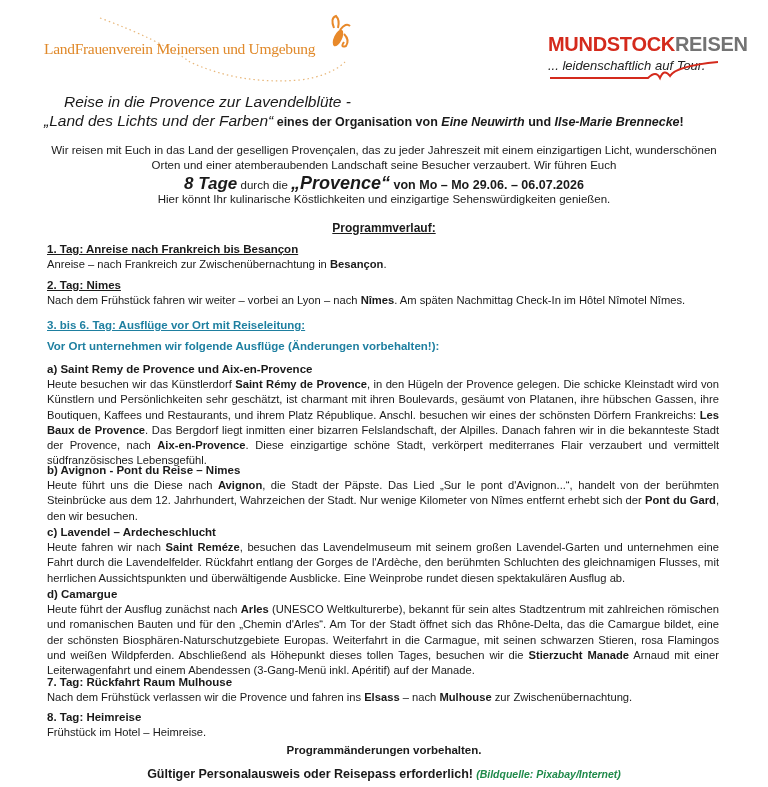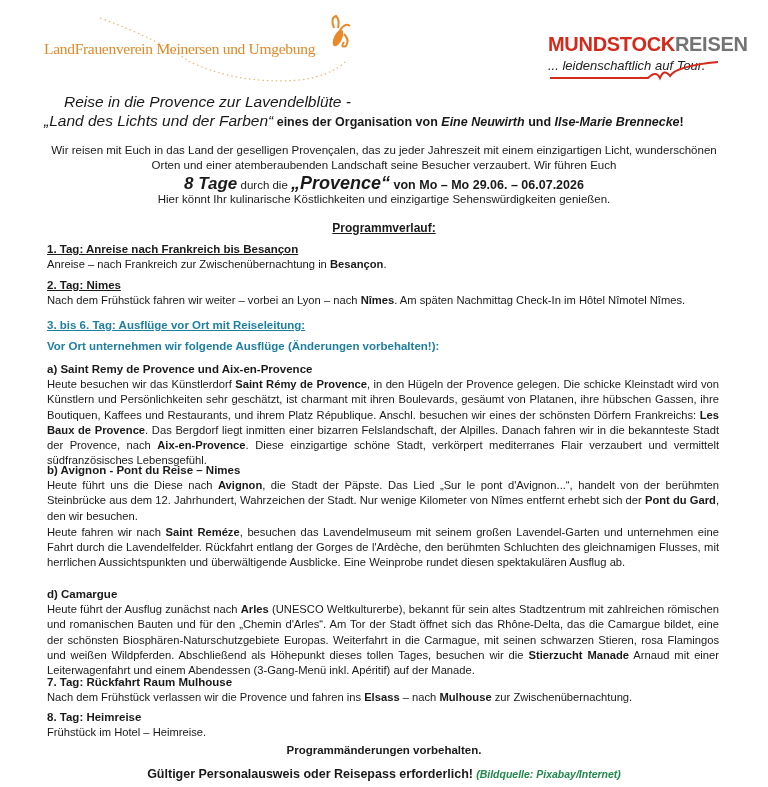--- a/index.html
+++ b/index.html
@@ -85,20 +85,21 @@
   <div class="h">a) Saint Remy de Provence und Aix-en-Provence</div>
   <div><span>Heute besuchen wir das Künstlerdorf </span><span class="b">Saint Rémy de Provence</span><span>, in den Hügeln der Provence gelegen. Die schicke Kleinstadt wird von Künstlern und Persönlichkeiten sehr geschätzt, ist charmant mit ihren Boulevards, gesäumt von Platanen, ihre hübschen Gassen, ihre Boutiquen, Kaffees und Restaurants, und ihrem Platz République. Anschl. besuchen wir eines der schönsten Dörfern Frankreichs: </span><span class="b">Les Baux de Provence</span><span>. Das Bergdorf liegt inmitten einer bizarren Felslandschaft, der Alpilles. Danach fahren wir in die bekannteste Stadt der Provence, nach </span><span class="b">Aix-en-Provence</span><span>. Diese einzigartige schöne Stadt, verkörpert mediterranes Flair verzaubert und vermittelt südfranzösisches Lebensgefühl.</span></div>
 </div>
 
 <div class="sec" style="top:463px">
   <div class="h">b) Avignon - Pont du Reise – Nimes</div>
   <div><span>Heute führt uns die Diese nach </span><span class="b">Avignon</span><span>, die Stadt der Päpste. Das Lied „Sur le pont d'Avignon...“, handelt von der berühmten Steinbrücke aus dem 12. Jahrhundert, Wahrzeichen der Stadt. Nur wenige Kilometer von Nîmes entfernt erhebt sich der </span><span class="b">Pont du Gard</span><span>, den wir besuchen.</span></div>
 </div>
 
 <div class="sec" style="top:525px">
+  <div class="h">c) Lavendel – Ardecheschlucht</div>
   <div><span>Heute fahren wir nach </span><span class="b">Saint Reméze</span><span>, besuchen das Lavendelmuseum mit seinem großen Lavendel-Garten und unternehmen eine Fahrt durch die Lavendelfelder. Rückfahrt entlang der Gorges de l'Ardèche, den berühmten Schluchten des gleichnamigen Flusses, mit herrlichen Aussichtspunkten und überwältigende Ausblicke. Eine Weinprobe rundet diesen spektakulären Ausflug ab.</span></div>
 </div>
 
 <div class="sec" style="top:587px">
   <div class="h">d) Camargue</div>
   <div><span>Heute führt der Ausflug zunächst nach </span><span class="b">Arles</span><span> (UNESCO Weltkulturerbe), bekannt für sein altes Stadtzentrum mit zahlreichen römischen und romanischen Bauten und für den „Chemin d'Arles“. Am Tor der Stadt öffnet sich das Rhône-Delta, das die Camargue bildet, eine der schönsten Biosphären-Naturschutzgebiete Europas. Weiterfahrt in die Carmague, mit seinen schwarzen Stieren, rosa Flamingos und weißen Wildpferden. Abschließend als Höhepunkt dieses tollen Tages, besuchen wir die </span><span class="b">Stierzucht Manade</span><span> Arnaud mit einer Leiterwagenfahrt und einem Abendessen (3-Gang-Menü inkl. Apéritif) auf der Manade.</span></div>
 </div>
 
 <div class="sec" style="top:675px">
   <div class="h">7. Tag: Rückfahrt Raum Mulhouse</div>

